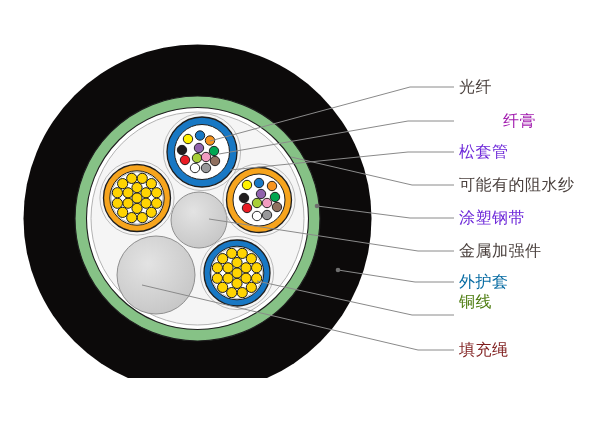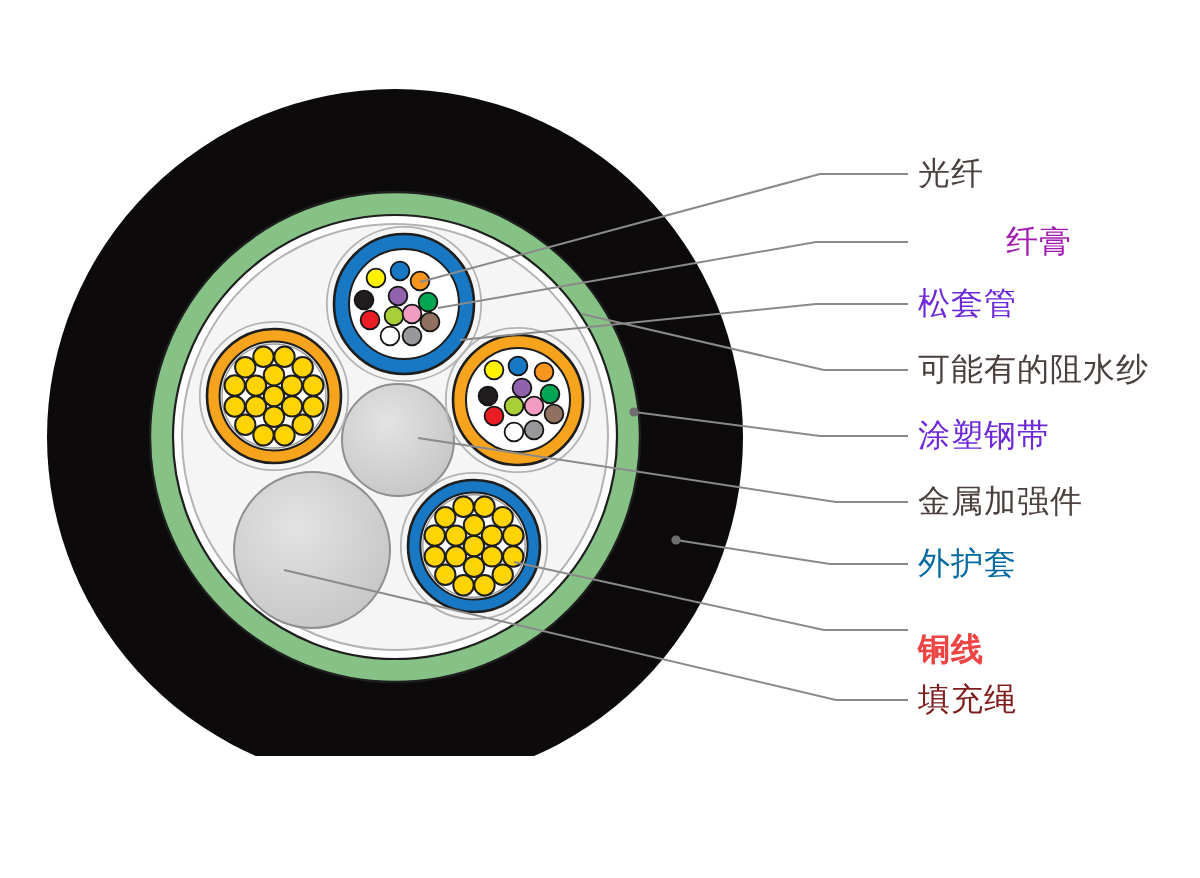--- a/index.html
+++ b/index.html
@@ -115,16 +115,16 @@
       <polyline points="142,285 418,350 454,350" fill="none" stroke="#8a8a8a" stroke-width="1" stroke-linejoin="round"></polyline>
     </svg>
   <div id="labels">
       <div class="diagram-label" style="top: 87px; color: rgb(74, 64, 61);">光纤</div>
       <div class="diagram-label" style="top: 121px; color: #a21caf; margin-left: 44px;">纤膏</div>
       <div class="diagram-label" style="top: 152px; color: #6d28d9;">松套管</div>
       <div class="diagram-label" style="top: 185px; color: rgb(74, 64, 61);">可能有的阻水纱</div>
       <div class="diagram-label" style="top: 218px; color: #6d28d9;">涂塑钢带</div>
       <div class="diagram-label" style="top: 251px; color: rgb(74, 64, 61);">金属加强件</div>
       <div class="diagram-label" style="top: 282px; color: #0369a1;">外护套</div>
-      <div class="diagram-label" style="top: 325px; color: #ef4444; font-weight: bold;">铜线</div>
+      <div class="diagram-label" style="top: 302px; color: #4d7c0f;">铜线</div>
       <div class="diagram-label" style="top: 350px; color: #7f1d1d;">填充绳</div>
     </div>
 </div>
 
 </body></html>

